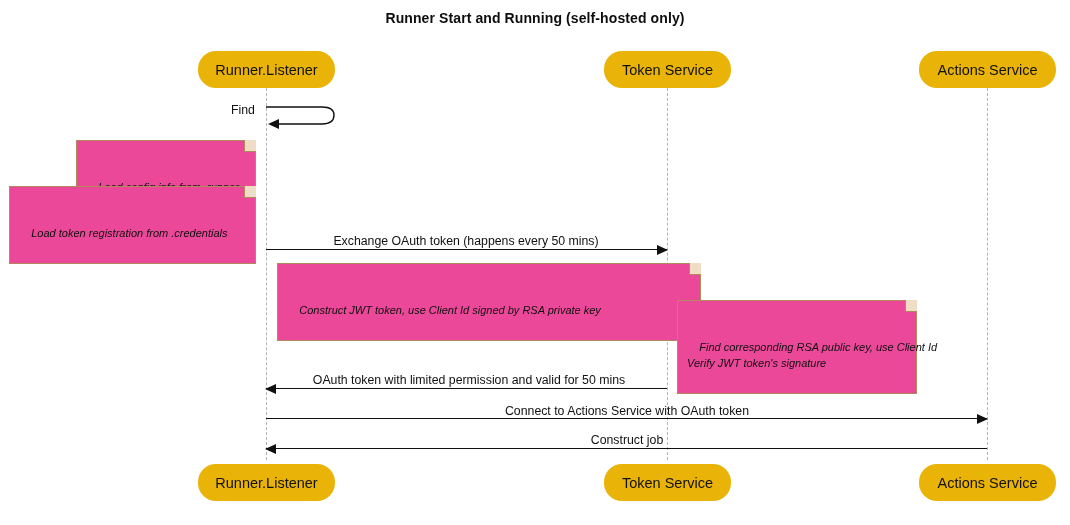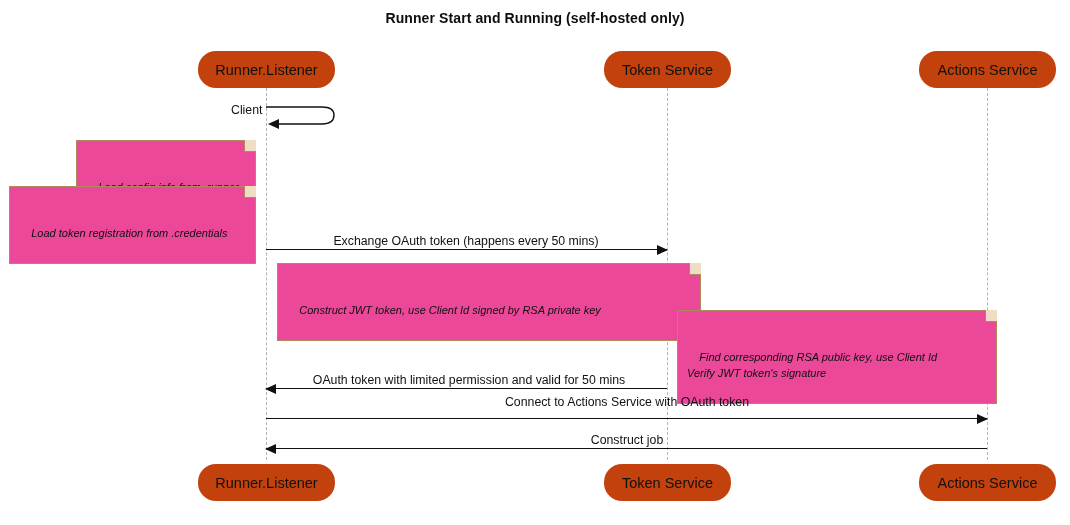--- a/index.html
+++ b/index.html
@@ -40,21 +40,21 @@
     border-left: 1px dashed #b3b3b3;
     top: 88px;
     height: 372px;
   }
 
   
   .participant {
     position: absolute;
     height: 37px;
     border-radius: 18px;
-    background: #c2410c;
+    background: #eab308;
     display: flex;
     align-items: center;
     justify-content: center;
     color: #111111;
     font-size: 14.5px;
     box-sizing: border-box;
     white-space: nowrap;
   }
 
   
@@ -149,21 +149,21 @@
   <div class="participant" style="left:198px; top:464px; width:137px;">
     <span>Runner.Listener</span>
   </div>
   <div class="participant" style="left:604px; top:464px; width:127px;">
     <span>Token Service</span>
   </div>
   <div class="participant" style="left:919px; top:464px; width:137px;">
     <span>Actions Service</span>
   </div>
 
-  <div class="msg-label right-anchor" style="left:231px; top:103px;">Client</div>
+  <div class="msg-label right-anchor" style="left:231px; top:103px;">Find</div>
   <div class="self-loop" style="left:266px; top:103px;">
     <svg width="80" height="30" viewBox="0 0 80 30">
       <path d="M 0 4 L 56 4 Q 68 4 68 12 Q 68 21 56 21 L 13 21" fill="none" stroke="#111111" stroke-width="1.4"></path>
       <polygon points="13,16 13,26 2,21" fill="#111111"></polygon>
     </svg>
   </div>
 
   <div class="note" style="left:76px; top:140px; width:180px;">
     <span class="fold"></span>
     <span>Load config info from .runner</span>
@@ -177,34 +177,34 @@
   <div class="msg" style="left:266px; top:249px; width:401px;">
     <span class="arrowhead right"></span>
   </div>
   <div class="msg-label" style="left:466px; top:234px;">Exchange OAuth token (happens every 50 mins)</div>
 
   <div class="note" style="left:277px; top:263px; width:424px;">
     <span class="fold"></span>
     <span>Construct JWT token, use Client Id signed by RSA private key</span>
   </div>
 
-  <div class="note" style="left:677px; top:310px; width:320px;">
+  <div class="note" style="left:677px; top:300px; width:240px;">
     <span class="fold"></span>
     <span>Find corresponding RSA public key, use Client Id
 Verify JWT token's signature</span>
   </div>
 
   <div class="msg" style="left:266px; top:388px; width:401px;">
     <span class="arrowhead left"></span>
   </div>
   <div class="msg-label" style="left:469px; top:373px;">OAuth token with limited permission and valid for 50 mins</div>
 
   <div class="msg" style="left:266px; top:418px; width:721px;">
     <span class="arrowhead right"></span>
   </div>
-  <div class="msg-label" style="left:627px; top:395px;">Connect to Actions Service with OAuth token</div>
+  <div class="msg-label" style="left:627px; top:404px;">Connect to Actions Service with OAuth token</div>
 
   <div class="msg" style="left:266px; top:448px; width:721px;">
     <span class="arrowhead left"></span>
   </div>
   <div class="msg-label" style="left:627px; top:433px;">Construct job</div>
 
 </div>
 
 </body></html>

